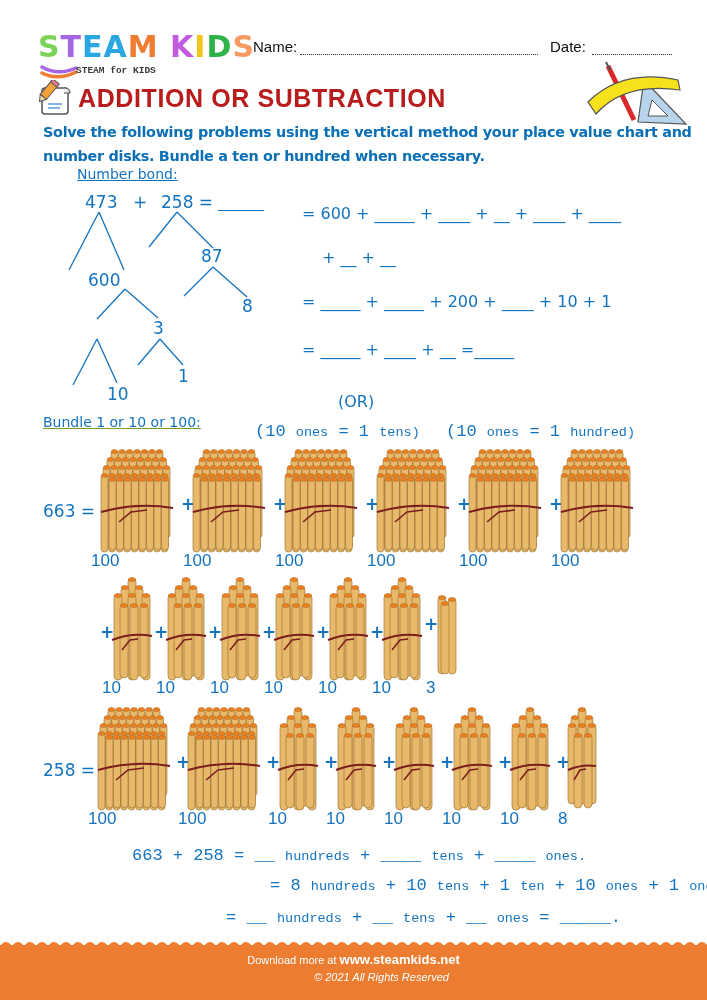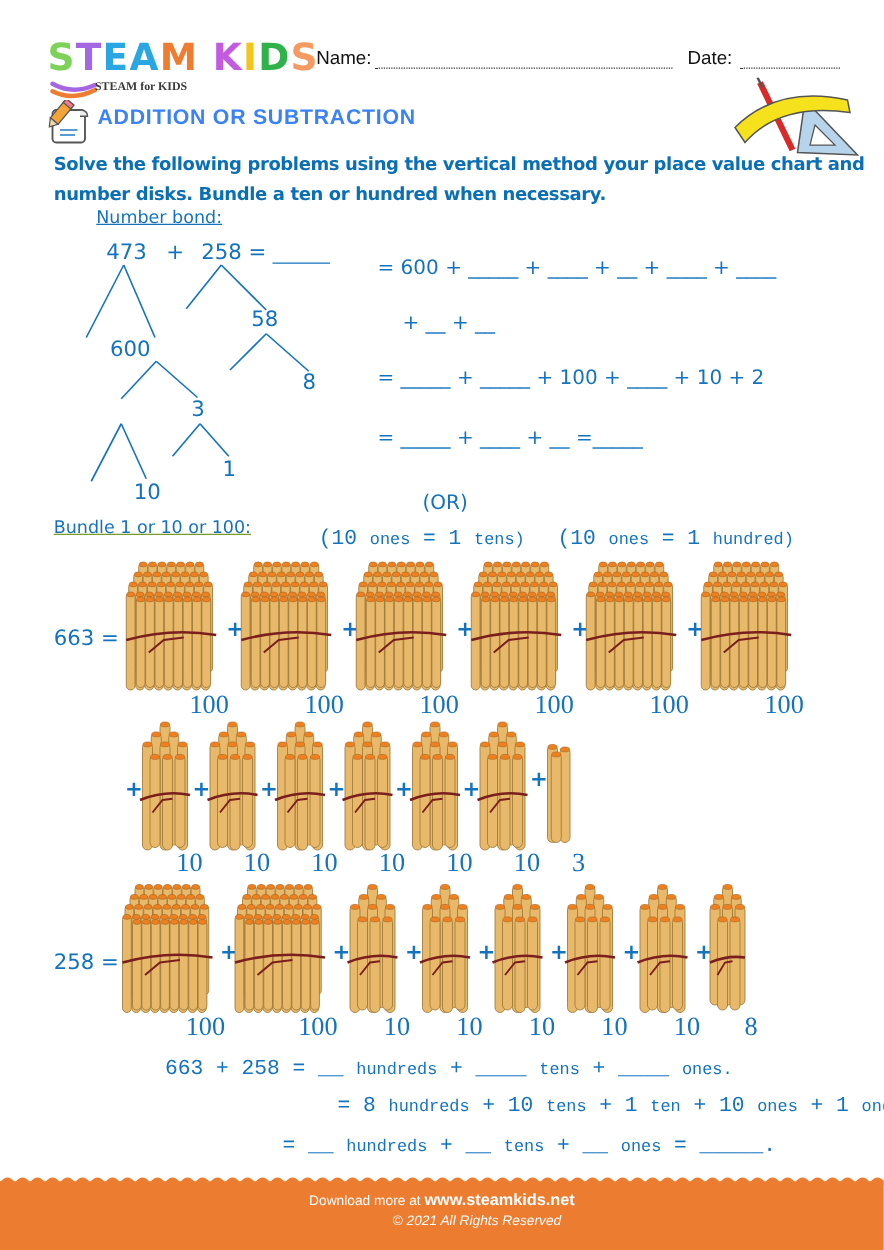--- a/index.html
+++ b/index.html
@@ -6,34 +6,34 @@
   body {
     width: 707px; height: 1000px; position: relative; overflow: hidden;
     background: #ffffff;
     font-family: "Liberation Sans", sans-serif;
     color: #0b6fb5;
   }
   .abs { position: absolute; }
   
   .logo { left: 38px; top: 30px; width: 200px; height: 50px; }
   .logo-title { font-family: "DejaVu Sans", sans-serif; font-weight: bold; font-size: 30px; letter-spacing: 1px; line-height: 34px; position: absolute; left: 0; top: 0; white-space: nowrap; }
-  .logo-sub { position: absolute; left: 38px; top: 35px; font-family: Liberation Serif, serif; font-weight: bold; font-size: 9.5px; color: #3a3a3a; white-space: nowrap; }
+  .logo-sub { position: absolute; left: 38px; top: 35px; font-family: Liberation Mono, monospace; font-weight: bold; font-size: 9.5px; color: #3a3a3a; white-space: nowrap; }
   .logo-swoosh { position: absolute; left: 2px; top: 34px; }
   .name-label, .date-label { font-family: "Liberation Sans", sans-serif; font-size: 15px; color: #111; top: 38px; }
   .name-label { left: 253px; }
   .date-label { left: 550px; }
   .dots { border-bottom: 1px dotted #333; height: 1px; top: 53px; }
-  .title { left: 78px; top: 84px; font-family: "Liberation Sans", sans-serif; font-weight: bold; font-size: 17px; color: #3b82f6; letter-spacing: 0.6px; white-space: nowrap; }
+  .title { left: 78px; top: 84px; font-family: "Liberation Sans", sans-serif; font-weight: bold; font-size: 25px; color: #b91c1c; letter-spacing: 0.6px; white-space: nowrap; }
   .instructions { left: 43px; top: 120px; width: 650px; font-family: "DejaVu Sans", sans-serif; font-weight: bold; font-size: 14.4px; line-height: 24px; color: #0b6fb5; letter-spacing: -0.3px; }
   .underline-label { font-family: "DejaVu Sans", sans-serif; font-size: 14px; color: #1473be; text-decoration: underline; white-space: nowrap; }
   .num { font-family: "DejaVu Sans", sans-serif; font-size: 17px; color: #1473be; white-space: nowrap; }
   .eq { font-family: "DejaVu Sans", sans-serif; font-size: 16px; color: #1473be; white-space: nowrap; }
   .eqbig { font-family: Liberation Mono, monospace; font-size: 17px; color: #1473be; white-space: nowrap; }
   .small { font-size: 13.5px; }
-  .lbl { font-family: Liberation Serif, serif; font-size: 21px; color: #1473be; text-align: right; white-space: nowrap; }
+  .lbl { font-family: Liberation Sans, sans-serif; font-size: 17px; color: #1473be; text-align: left; white-space: nowrap; }
   .plus { font-family: "DejaVu Sans", sans-serif; font-size: 17px; color: #1473be; font-weight: bold; }
   
   .footer { left: 0; top: 945px; width: 707px; height: 55px; background: #ec7c30; }
   .footer-scallop { left: 0; top: 938px; width: 707px; height: 10px; }
   .footer-line1 { left: 0; width: 707px; top: 952px; text-align: center; color: #fff; font-family: "Liberation Sans", sans-serif; font-size: 11px; }
   .footer-line1 b { font-size: 13px; }
   .footer-line2 { left: 0; width: 707px; top: 971px; text-align: center; color: #fff; font-family: "Liberation Sans", sans-serif; font-style: italic; font-size: 11px; margin-left: 28px; }
 </style>
 </head>
 <body>
@@ -100,29 +100,29 @@
 
     <line x1="97" y1="339" x2="73" y2="385"></line>
     <line x1="97" y1="339" x2="117" y2="383"></line>
 
     <line x1="160" y1="339" x2="138" y2="365"></line>
     <line x1="160" y1="339" x2="183" y2="365"></line>
   </g>
 </svg>
 
 <div class="abs num" style="left:52px;top:270px;margin-left:36px;">600</div>
-<div class="abs num" style="left:201px;top:246px;">58</div>
+<div class="abs num" style="left:201px;top:246px;">87</div>
 <div class="abs num" style="left:242px;top:296px;">8</div>
 <div class="abs num" style="left:153px;top:318px;">3</div>
 <div class="abs num" style="left:178px;top:366px;">1</div>
 <div class="abs num" style="left:107px;top:384px;">10</div>
 
 <div class="abs eq" style="left:302px;top:204px;">= 600 + _____ + ____ + __ + ____ + ____</div>
 <div class="abs eq" style="left:322px;top:248px;">+ __ + __</div>
-<div class="abs eq" style="left:302px;top:292px;">= _____ + _____ + 100 + ____ + 10 + 2</div>
+<div class="abs eq" style="left:302px;top:292px;">= _____ + _____ + 200 + ____ + 10 + 1</div>
 <div class="abs eq" style="left:302px;top:340px;">= _____ + ____ + __   =_____</div>
 
 <div class="abs eq" style="left:338px;top:392px;">(OR)</div>
 <div class="abs underline-label" style="left:43px;top:414px;text-decoration-color:#7a9a2a;">Bundle 1 or 10 or 100:</div>
 
 <div class="abs eqbig" style="left:255px;top:422px;">
   <span>(10 </span><span class="small">ones</span><span> = 1 </span><span class="small">tens)</span>
 </div>
 <div class="abs eqbig" style="left:446px;top:422px;">
   <span>(10 </span><span class="small">ones</span><span> = 1 </span><span class="small">hundred)</span>

